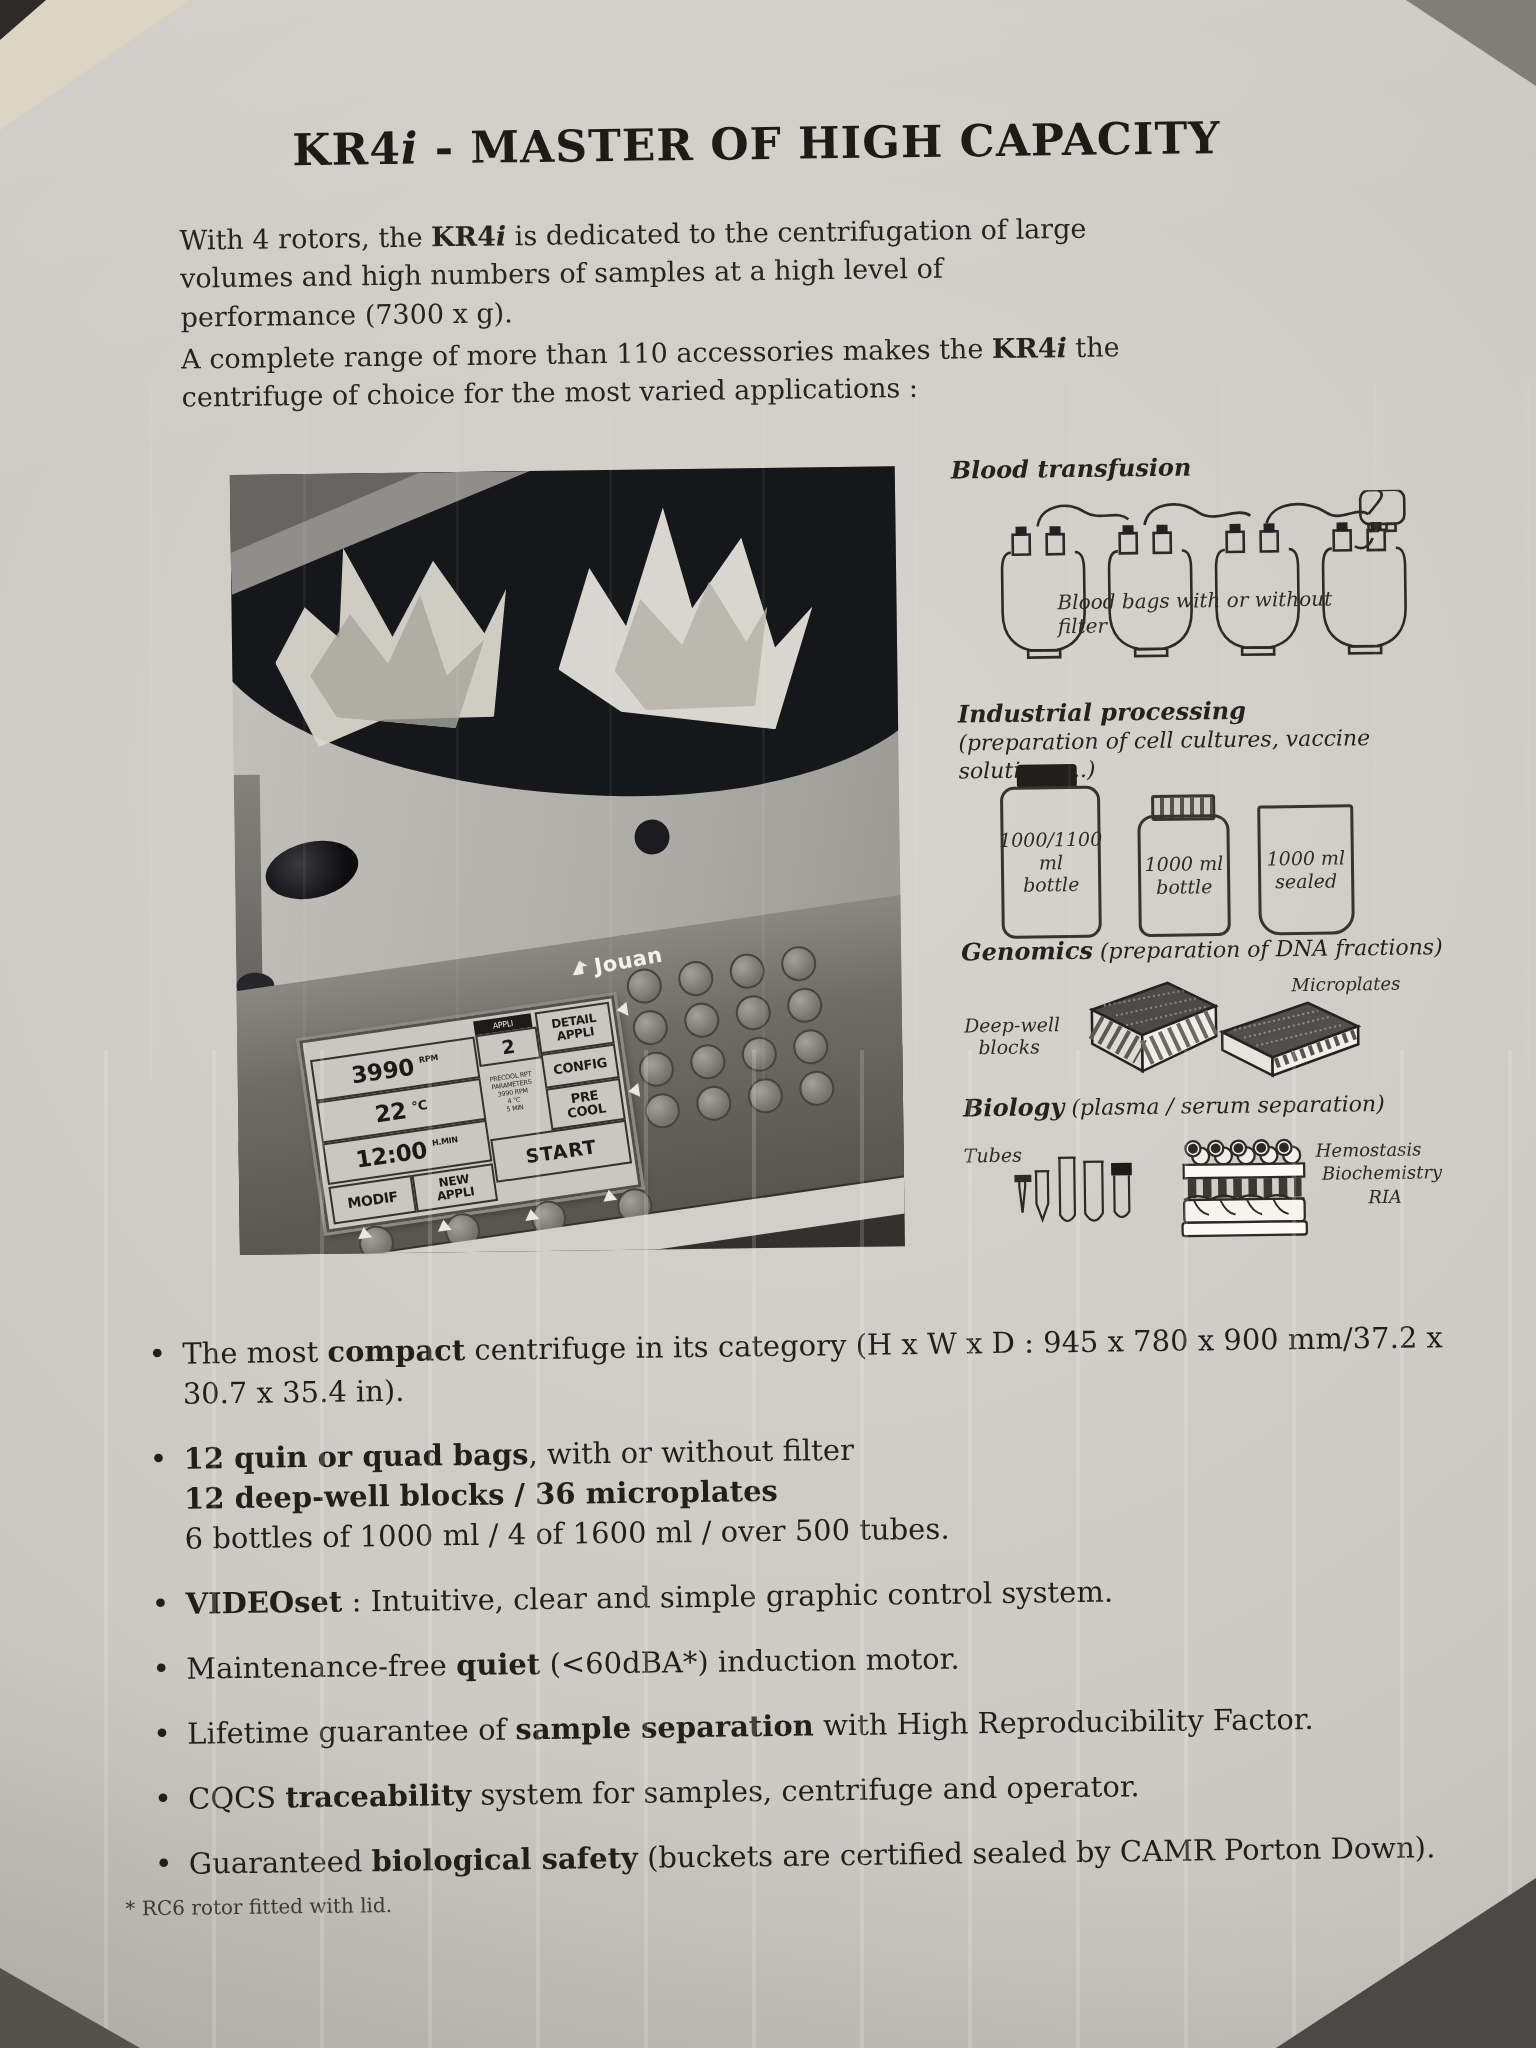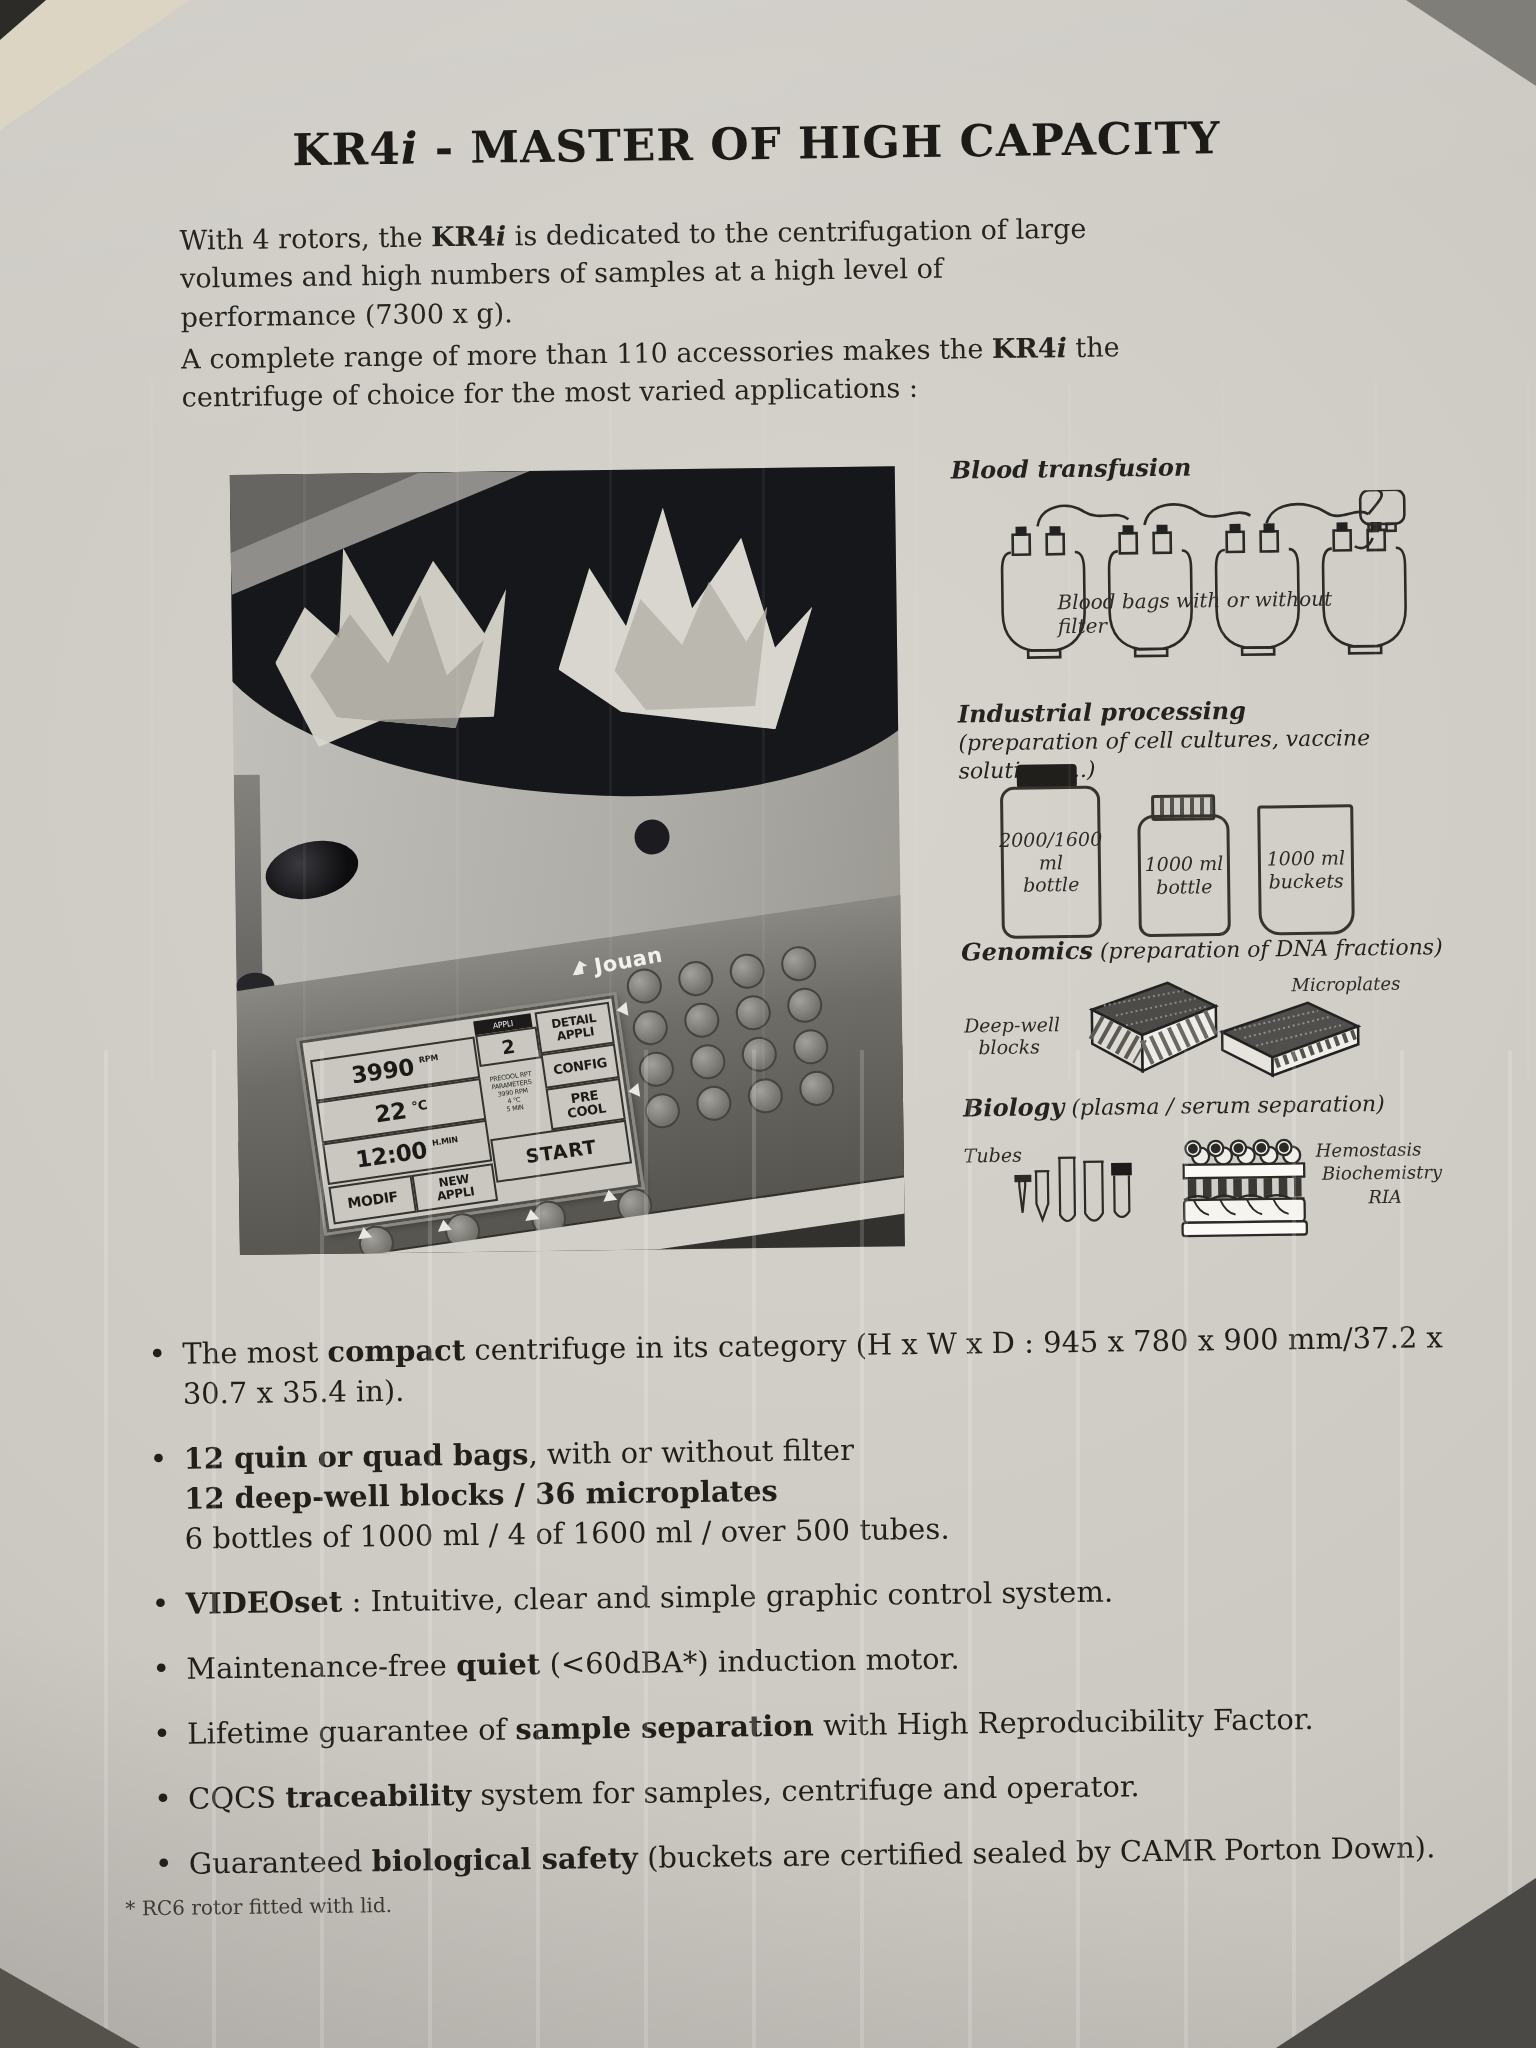--- a/index.html
+++ b/index.html
@@ -242,35 +242,35 @@
       </svg>
       <div class="caption" style="left:68px;top:96px;width:310px;">Blood bags with or without filter</div>
     </div>
 
     <div class="sec-title" style="left:962px;top:702px;width:420px;">
       <span class="tt">Industrial processing</span><span class="ts"> (preparation of cell cultures, vaccine solutions ...)</span>
     </div>
     <div class="cap1"></div>
     <div class="container-shape bottle1">
       <div class="clabel">
-          <div>2000/1600 ml</div>
+          <div>1000/1100 ml</div>
           <div>bottle</div>
         </div>
     </div>
     <div class="cap2"></div>
     <div class="container-shape bottle2">
       <div class="clabel">
           <div>1000 ml</div>
           <div>bottle</div>
         </div>
     </div>
     <div class="container-shape beaker">
       <div class="clabel">
           <div>1000 ml</div>
-          <div>buckets</div>
+          <div>sealed</div>
         </div>
     </div>
 
     <div class="sec-title" style="left:962px;top:940px;">
       <span class="tt">Genomics</span><span class="ts"> (preparation of DNA fractions)</span>
     </div>
     <div class="fig" style="left:962px;top:982px;width:445px;height:118px;">
       <div class="flabel" style="left:2px;top:36px;">
         <div>Deep-well</div>
         <div style="padding-left:14px">blocks</div>

